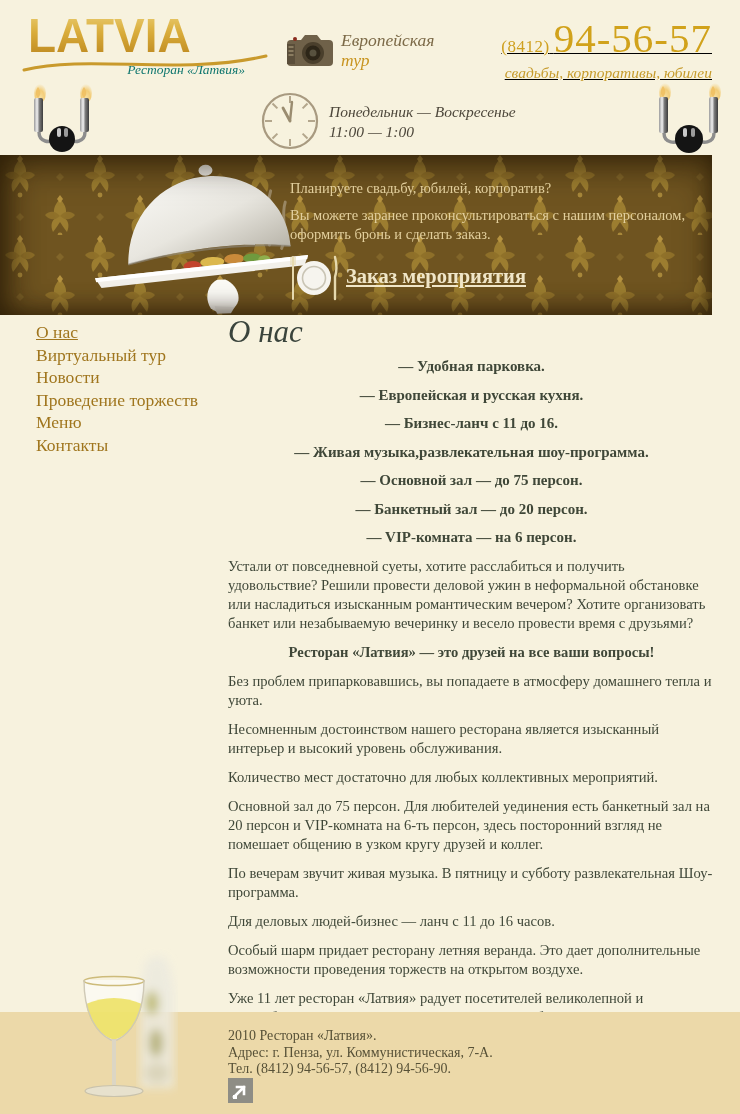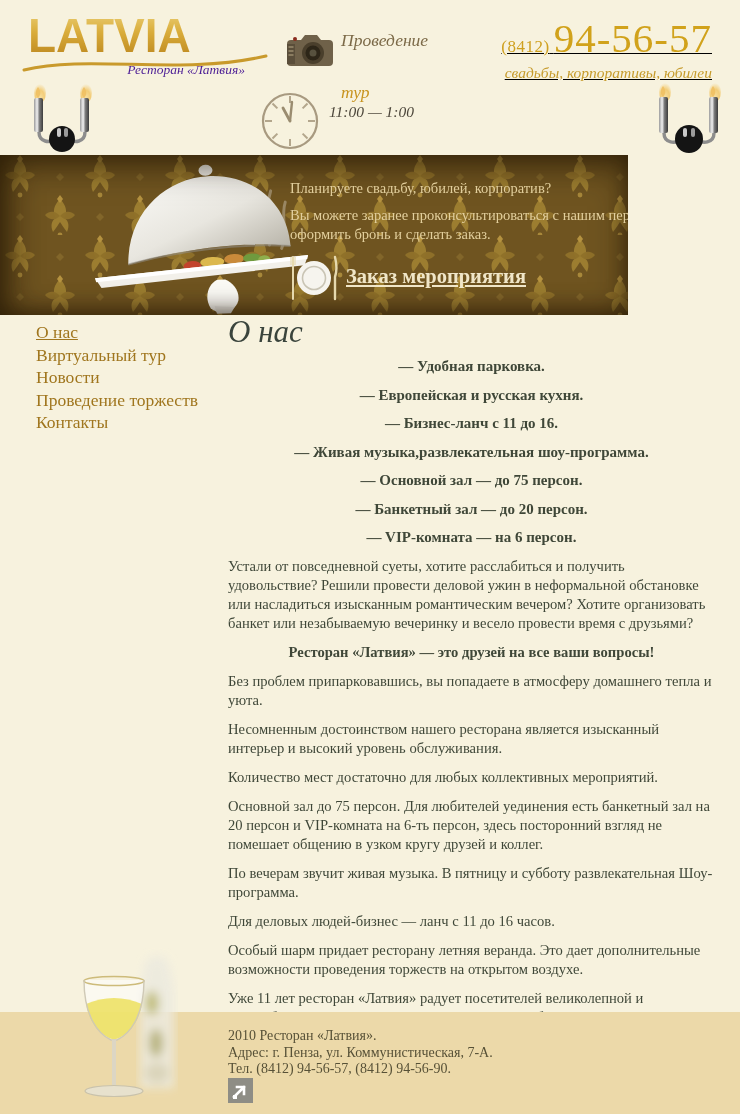--- a/index.html
+++ b/index.html
@@ -19,44 +19,44 @@
     position:relative;
     font-family:"Liberation Sans","DejaVu Sans",sans-serif;
     font-weight:bold;font-size:46px;letter-spacing:0px;line-height:50px;
     color:#c69324;
     background:linear-gradient(180deg,#ecd27b 0%,#d9ac3a 45%,#b9831c 100%);
     -webkit-background-clip:text;background-clip:text;-webkit-text-fill-color:transparent;
     transform:scaleY(1.04);
   }
   .logo-sub{
     position:absolute;right:3px;top:52px;width:200px;text-align:right;
-    font-style:italic;font-size:13.5px;color:#4c1d95;
+    font-style:italic;font-size:13.5px;color:#0f766e;
   }
   .sconce{position:absolute;}
   .sconce.left{left:22px;top:84px;}
   .sconce.right{left:642px;top:82px;}
 
   .vtour{position:absolute;left:283px;top:28px;width:170px;height:48px;cursor:pointer;}
   .vtour .cam{position:absolute;left:0;top:4px;}
   .vtour .vt-text{position:absolute;left:58px;top:2px;font-style:italic;font-size:17.5px;line-height:20px;}
   .vt-l1{color:#7c6a48;}
-  .vt-l2{color:#c8941f;margin-top:32px;}
+  .vt-l2{color:#c8941f;}
 
   .phone{position:absolute;right:24px;top:14px;text-align:right;text-decoration:underline;}
   .phone-row{white-space:nowrap;}
   .phone-code{font-size:17px;color:#cfa01f;letter-spacing:.5px;}
   .phone-num{font-size:41px;color:#d1a21b;letter-spacing:1px;}
   .phone-tag{font-style:italic;font-size:15.5px;color:#c69b2c;margin-top:2px;}
 
   .sched{position:absolute;left:259px;top:90px;width:260px;height:62px;}
   .sched .clock{position:absolute;left:0;top:0;}
   .sched .sch-text{position:absolute;left:70px;top:12px;font-style:italic;font-size:15.5px;line-height:20px;color:#4d473b;}
 
   
-  .banner{position:absolute;top:155px;left:0;width:628px;height:160px;overflow:hidden;background:#6f5420;}
+  .banner{position:absolute;top:155px;left:0;width:712px;height:160px;overflow:hidden;background:#6f5420;}
   .banner svg.damask{position:absolute;top:0;left:0;}
   .banner::after{
     content:"";position:absolute;inset:0;pointer-events:none;
     box-shadow:inset 0 10px 34px rgba(28,17,2,.55), inset 0 -5px 18px rgba(28,17,2,.35), inset 14px 0 30px rgba(28,17,2,.35);
   }
   .cloche{position:absolute;left:74px;top:2px;}
   .banner-question{position:absolute;left:290px;top:25px;width:430px;font-size:14.5px;color:#e2cf9d;z-index:3;}
   .banner-text{position:absolute;left:290px;top:51px;width:425px;font-size:14.5px;line-height:19px;color:#e2cf9d;z-index:3;}
   .order-row{position:absolute;left:288px;top:98px;height:50px;z-index:3;cursor:pointer;}
   .order-row .plate{position:absolute;left:0;top:0;}
@@ -137,21 +137,21 @@
         <rect x="4" y="12" width="8" height="20" fill="#5a4e3a"></rect>
         <rect x="5.5" y="14" width="5" height="2" fill="#8a7c60"></rect>
         <rect x="5.5" y="18" width="5" height="2" fill="#8a7c60"></rect>
         <rect x="5.5" y="22" width="5" height="2" fill="#8a7c60"></rect>
         <circle cx="30" cy="21" r="11" fill="#4a3f2c"></circle>
         <circle cx="30" cy="21" r="7.5" fill="#2d2618"></circle>
         <circle cx="30" cy="21" r="3.5" fill="#57513e"></circle>
         <circle cx="12" cy="7" r="2" fill="#8a2b1d"></circle>
       </svg>
       <div class="vt-text">
-        <div class="vt-l1">Проведение</div>
+        <div class="vt-l1">Европейская</div>
         <div class="vt-l2">тур</div>
       </div>
     </div>
 
     <div class="phone">
       <div class="phone-row">
         <span class="phone-code">(8412)</span>
         <span class="phone-num">94-56-57</span>
       </div>
       <div class="phone-tag">свадьбы, корпоративы, юбилеи</div>
@@ -167,20 +167,21 @@
             <line x1="49" y1="31" x2="56" y2="31"></line>
           <line x1="13.5" y1="13.5" x2="18.4" y2="18.4"></line>
             <line x1="48.5" y1="13.5" x2="43.6" y2="18.4"></line>
           <line x1="13.5" y1="48.5" x2="18.4" y2="43.6"></line>
             <line x1="48.5" y1="48.5" x2="43.6" y2="43.6"></line>
         </g>
         <line x1="31" y1="31" x2="33" y2="12" stroke="#9a8c70" stroke-width="2.4" stroke-linecap="round"></line>
         <line x1="31" y1="31" x2="24" y2="18" stroke="#9a8c70" stroke-width="2.8" stroke-linecap="round"></line>
       </svg>
       <div class="sch-text">
+        <div>Понедельник — Воскресенье</div>
         <div>11:00 — 1:00</div>
       </div>
     </div>
 
     <svg class="sconce right" width="92" height="72" viewBox="0 0 92 72">
       <ellipse cx="23" cy="10" rx="6" ry="10" fill="url(#flame)"></ellipse>
       <ellipse cx="73" cy="10" rx="6" ry="10" fill="url(#flame)"></ellipse>
       <path d="M21,4 C24,8 24,12 21,15 C18,12 18,8 21,4Z" fill="#efc063" opacity=".9"></path>
       <path d="M71,4 C74,8 74,12 71,15 C68,12 68,8 71,4Z" fill="#efc063" opacity=".9"></path>
       <rect x="17" y="15" width="9" height="36" rx="2" fill="url(#chrome)"></rect>
@@ -256,20 +257,21 @@
     </div>
   </div>
 
   <div class="content">
 
     <nav class="nav">
       <a class="active">О нас</a>
       <a>Виртуальный тур</a>
       <a>Новости</a>
       <a>Проведение торжеств</a>
+      <a>Меню</a>
       <a>Контакты</a>
     </nav>
 
     <div class="main">
       <h1>О нас</h1>
 
       <div class="bullets">
         <p>— Удобная парковка.</p>
         <p>— Европейская и русская кухня.</p>
         <p>— Бизнес-ланч с 11 до 16.</p>

